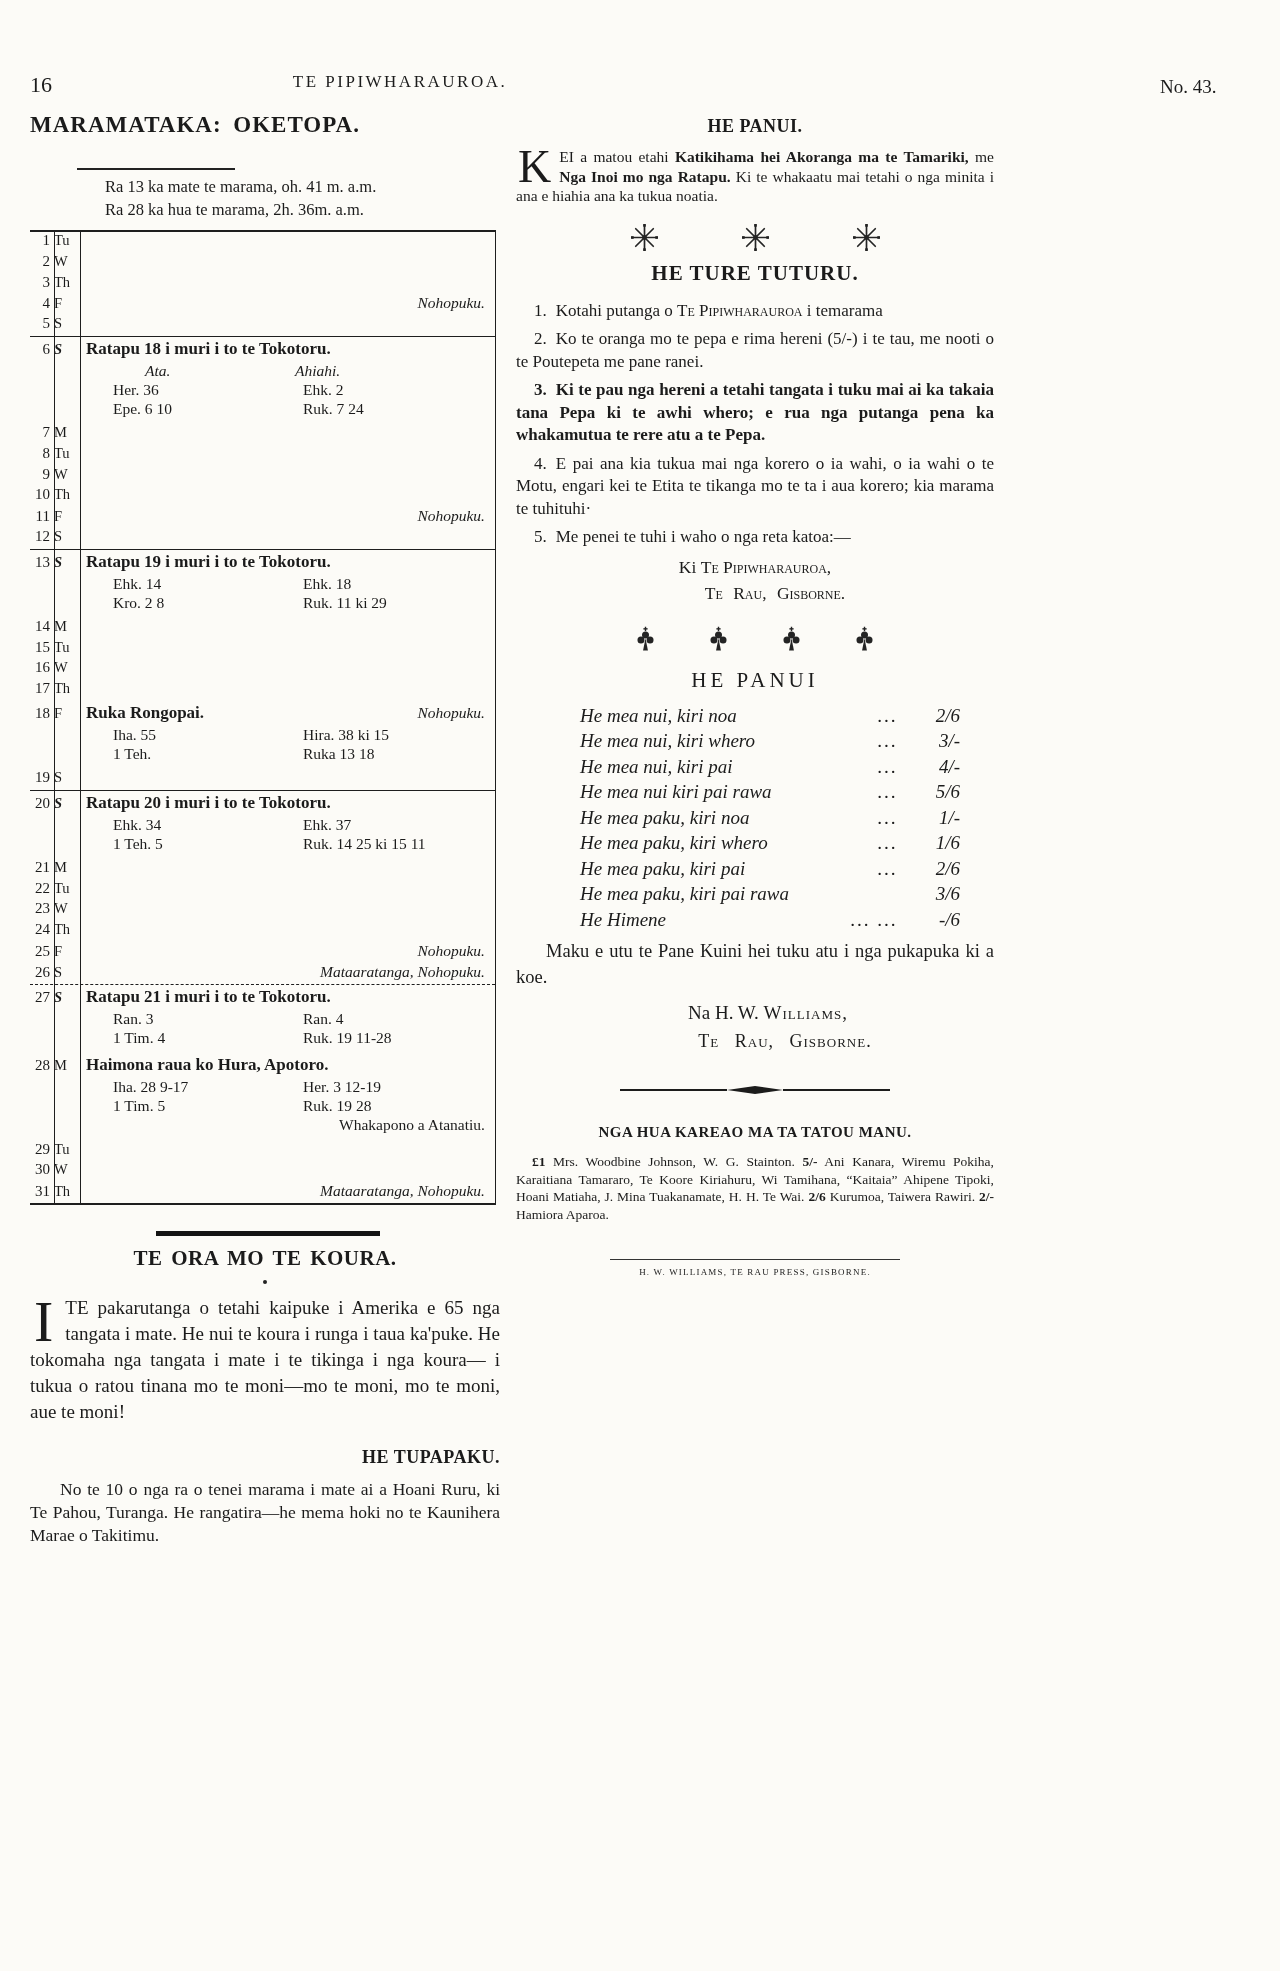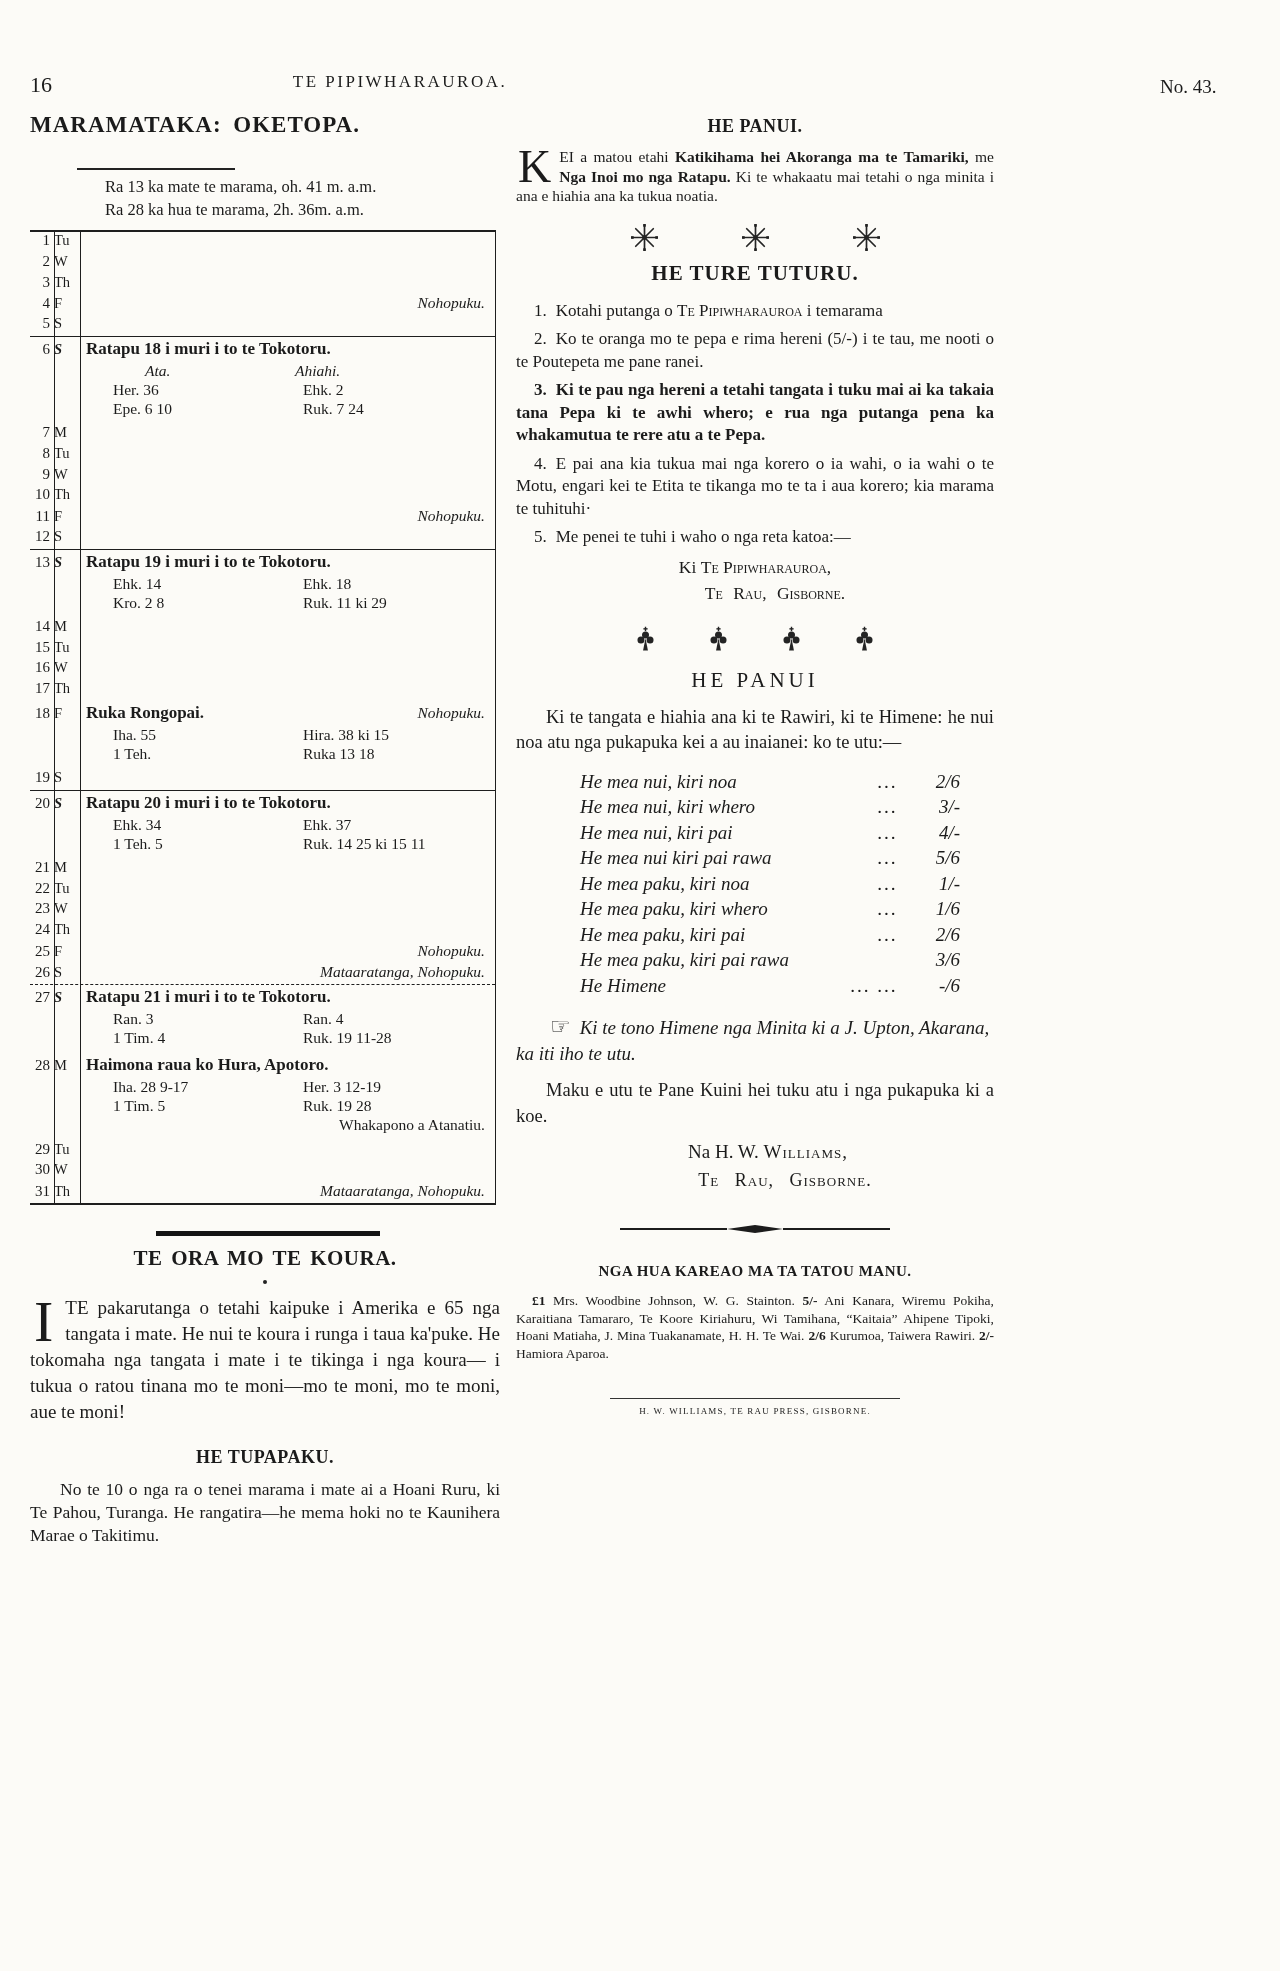--- a/index.html
+++ b/index.html
@@ -51,21 +51,21 @@
   .cb-cols .ca { margin-left:60px; width:150px; flex:none; }
   .sline .sl { margin-left:28px; width:190px; flex:none; }
   .cb-tail { text-align:right; font-size:15.5px; padding-right:10px; height:20px; }
 
   
   .thickbar { width:224px; height:5px; background:#141414; margin:26px 0 10px 126px; }
   .ora-h { margin:0; text-align:center; font-size:21px; font-weight:bold; letter-spacing:.5px; word-spacing:3px; }
   .dot { width:4px; height:4px; background:#222; border-radius:50%; margin:9px auto 11px; }
   .ora-p { margin:0; font-size:19px; line-height:26px; text-align:justify; }
   .dropcap { float:left; font-size:58px; line-height:44px; padding:5px 12px 0 4px; }
-  .tup-h { margin:22px 0 10px; text-align:center; font-size:18px; font-weight:bold; letter-spacing:.5px; }
+  .tup-h { margin:22px 0 10px; text-align:right; font-size:18px; font-weight:bold; letter-spacing:.5px; }
   .tup-p { margin:0; font-size:17.5px; line-height:23px; text-align:justify; text-indent:30px; }
 
   
   .p1-h { margin:4px 0 10px; text-align:center; font-size:18px; font-weight:bold; letter-spacing:.5px; }
   .p1-p { margin:0; font-size:15.5px; line-height:19.5px; text-align:justify; }
   .dropcap2 { float:left; font-size:46px; line-height:36px; padding:2px 8px 0 2px; }
 
   .orn-row { display:flex; justify-content:center; align-items:center; gap:84px; margin:18px 0 10px; }
   .orn-row2 { gap:52px; margin:22px 0 12px; }
   .orn  { width:27px; height:27px; }
@@ -469,21 +469,20 @@
           <rect x="9.6" y="1.6" width="4.8" height="1.6"></rect>
           <circle cx="12" cy="9.5" r="4"></circle>
           <circle cx="6.8" cy="15" r="4"></circle>
           <circle cx="17.2" cy="15" r="4"></circle>
           <path d="M12 13 L9.2 27 L14.8 27 Z"></path>
         </g>
       </svg>
   </div>
 
   <h3 class="p2-h">HE PANUI</h3>
-  <p class="p2-intro">Ki te tangata e hiahia ana ki te Rawiri, ki te Himene: he nui noa atu nga pukapuka kei a au inaianei: ko te utu:—</p>
 
   <div class="plist">
     <div class="prow">
         <span class="plabel">He mea nui, kiri noa</span>
         <span class="pdots">...</span>
         <span class="pprice">2/6</span>
       </div>
     <div class="prow">
         <span class="plabel">He mea nui, kiri whero</span>
         <span class="pdots">...</span>
@@ -519,21 +518,20 @@
         <span class="pdots"></span>
         <span class="pprice">3/6</span>
       </div>
     <div class="prow">
         <span class="plabel">He Himene</span>
         <span class="pdots">... ...</span>
         <span class="pprice">-/6</span>
       </div>
   </div>
 
-  <p class="handnote"><span class="hand">☞</span><span>Ki te tono Himene nga Minita ki a </span><span>J. Upton, Akarana, ka iti iho te utu.</span></p>
 
   <p class="postage">Maku e utu te Pane Kuini hei tuku atu i nga pukapuka ki a koe.</p>
 
   <p class="sig1"><span>Na H. W. </span><span class="sc-name">Williams,</span></p>
   <p class="sig2">Te Rau, Gisborne.</p>
 
   <div class="divider">
       <span class="dl"></span>
       <span class="dd"></span>
       <span class="dl"></span>

